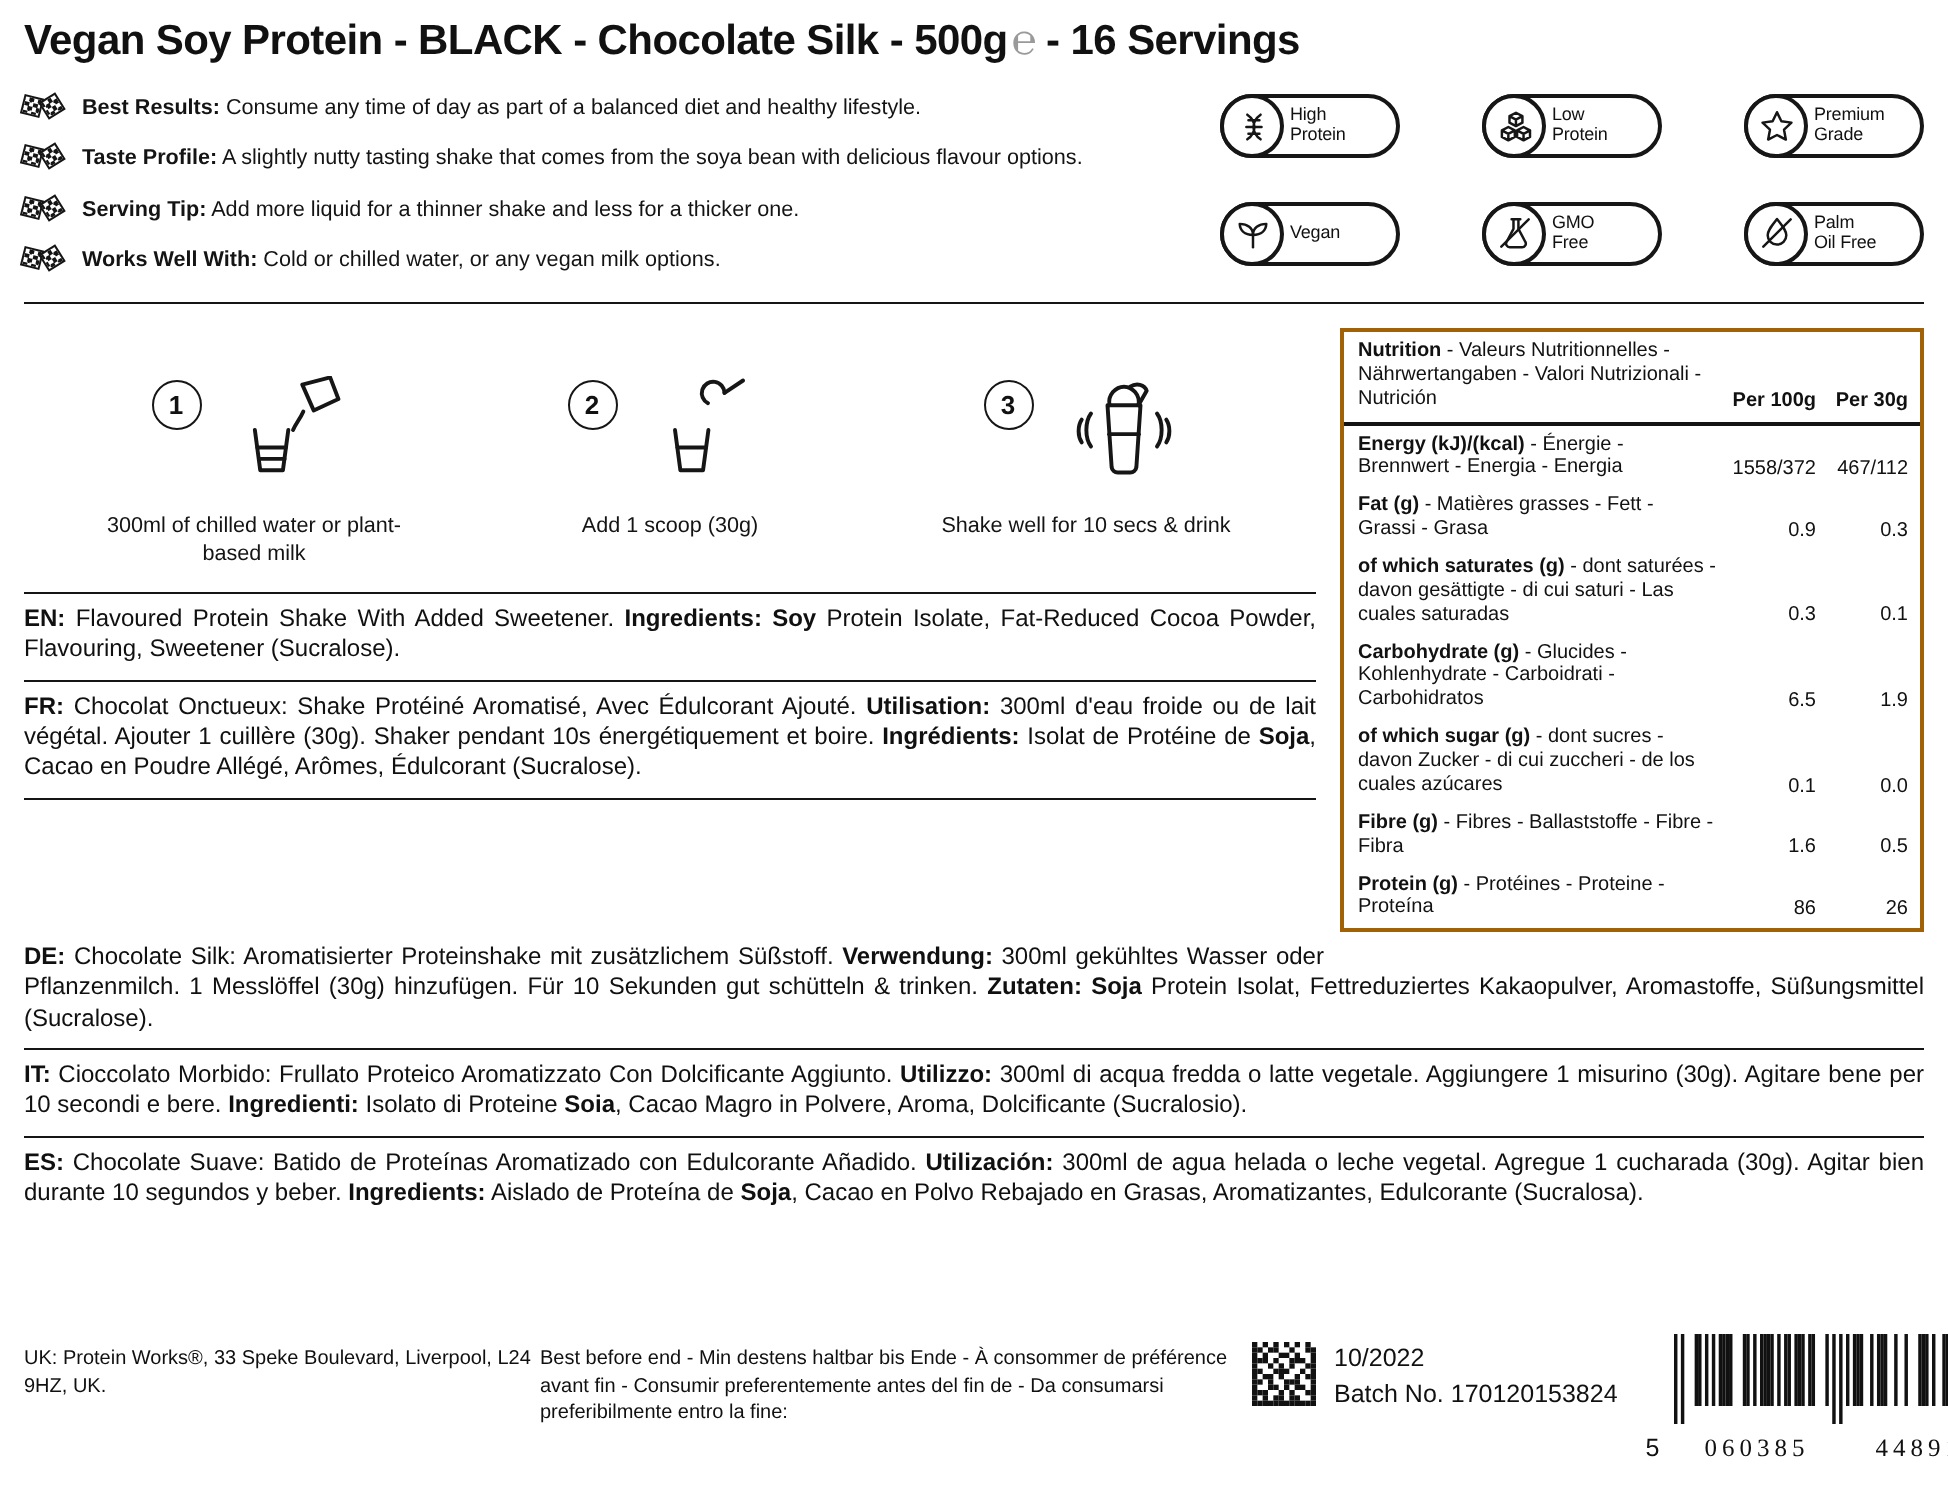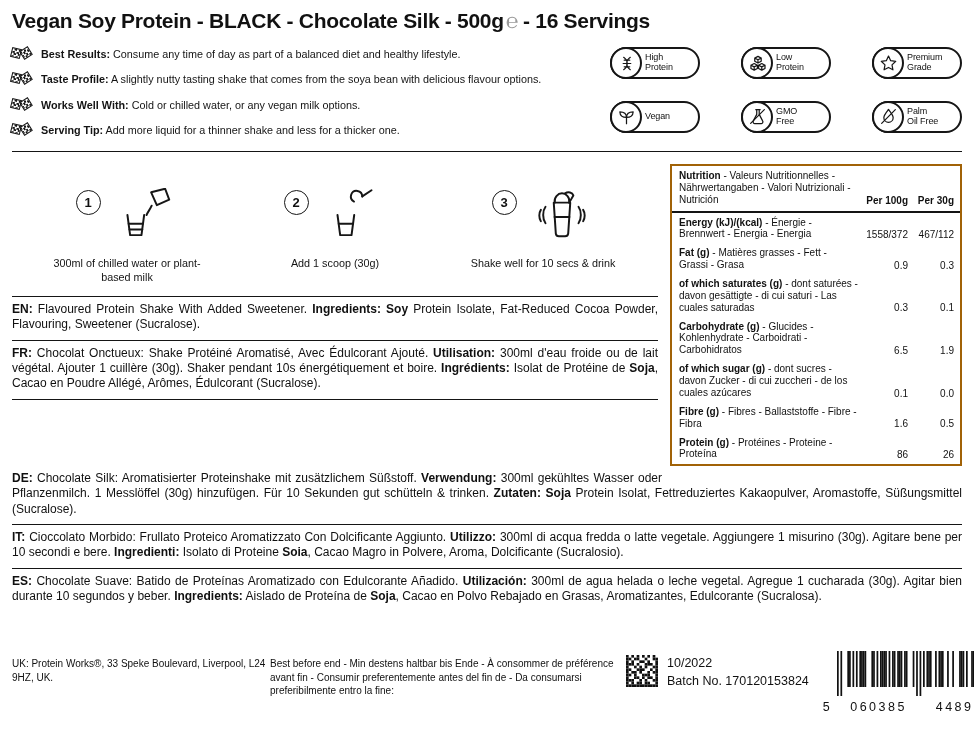--- a/index.html
+++ b/index.html
@@ -57,30 +57,30 @@
   .nutri-header { display:flex; align-items:flex-end; padding:4px 6px 5px 7px; border-bottom:2.5px solid #141414; }
   .nh-title { flex:1; font-size:10px; line-height:1.2; padding-right:4px; }
   .nh-title b { font-weight:700; }
   .nh-col { width:46px; text-align:right; font-size:10px; font-weight:700; flex:none; }
   .nrow { display:flex; align-items:flex-end; padding:3.6px 6px 3.6px 7px; }
   .nd { flex:1; font-size:10px; line-height:1.18; padding-right:4px; }
   .nd b { font-weight:700; }
   .nv { width:46px; text-align:right; font-size:10px; flex:none; }
 
   
-  .footer { position:absolute; left:12px; right:8px; bottom:26px; display:flex; align-items:flex-start; }
+  .footer { position:absolute; left:12px; right:8px; bottom:8px; display:flex; align-items:flex-start; }
   .addr { width:258px; font-size:10px; line-height:1.35; color:#101010; flex:none; padding-top:6px;}
   .bb { width:352px; font-size:10px; line-height:1.35; color:#101010; flex:none; padding-top:6px; }
   .dm-group { display:flex; gap:9px; flex:none; margin-left:4px; padding-top:4px;}
   .dm { width:32px; height:32px; }
   .batch-block { font-size:12.5px; line-height:1.4; white-space:nowrap; }
   .barcode { margin-left:14px; flex:none; width:184px; position:relative; }
   .bc-digits { display:flex; margin-top:-1px; font-size:12.5px; letter-spacing:2.5px; font-weight:400; }
   .bc-first { width:13px; letter-spacing:0; flex:none; }
-  .bc-grp { flex:1; text-align:center; }
+  .bc-grp { flex:1; text-align:center;font-family:Liberation Serif, serif; }
 </style>
 </head>
 <body>
 
 <div class="page">
 
   <div class="title"><span>Vegan Soy Protein - BLACK - Chocolate Silk - 500g</span><span class="esign">℮</span><span>- 16 Servings</span></div>
 
   <div class="top">
     <div class="features" id="features">
@@ -96,28 +96,28 @@
             <span class="flag f1"></span>
             <span class="flag f2"></span>
           </span>
           <span><b>Taste Profile:</b> A slightly nutty tasting shake that comes from the soya bean with delicious flavour options.</span>
         </div>
         <div class="feature">
           <span class="flags">
             <span class="flag f1"></span>
             <span class="flag f2"></span>
           </span>
-          <span><b>Works Well With:</b> Cold or chilled water, or any vegan milk options.</span>
+          <span><b>Serving Tip:</b> Add more liquid for a thinner shake and less for a thicker one.</span>
         </div>
         <div class="feature">
           <span class="flags">
             <span class="flag f1"></span>
             <span class="flag f2"></span>
           </span>
-          <span><b>Serving Tip:</b> Add more liquid for a thinner shake and less for a thicker one.</span>
+          <span><b>Works Well With:</b> Cold or chilled water, or any vegan milk options.</span>
         </div>
       </div>
     <div class="badges" id="badges">
         <div class="badge">
           <div class="badge-circle">
             <svg viewBox="0 0 20 20" width="19" height="19" fill="none" stroke="#161616" stroke-width="1.3" stroke-linejoin="round" stroke-linecap="round">
               <path d="M7 3.5c5 3.5 5 9.5 0 13 M14 3.5c-5 3.5-5 9.5 0 13"></path>
               <path d="M7.6 6.5h5.8 M6.5 10h8 M7.6 13.5h5.8"></path>
             </svg>
           </div>

